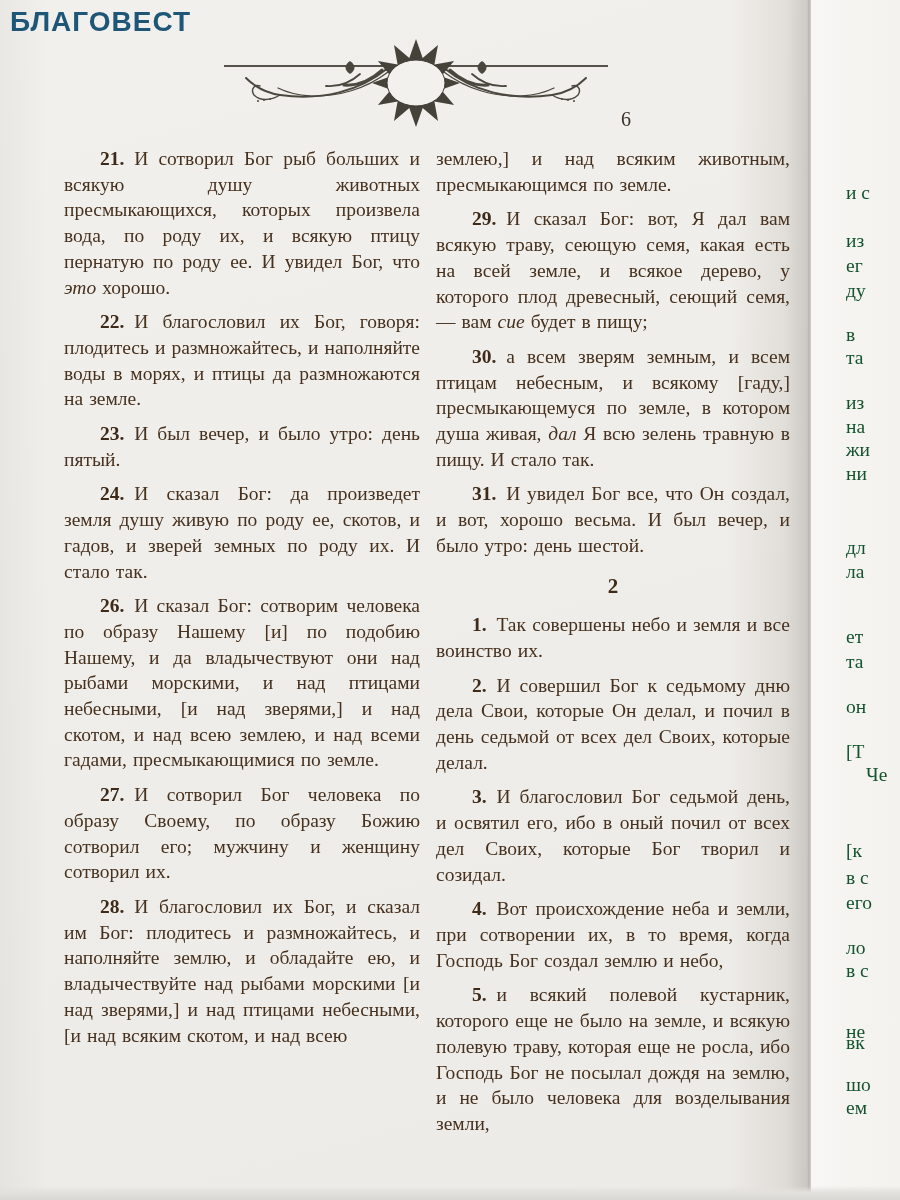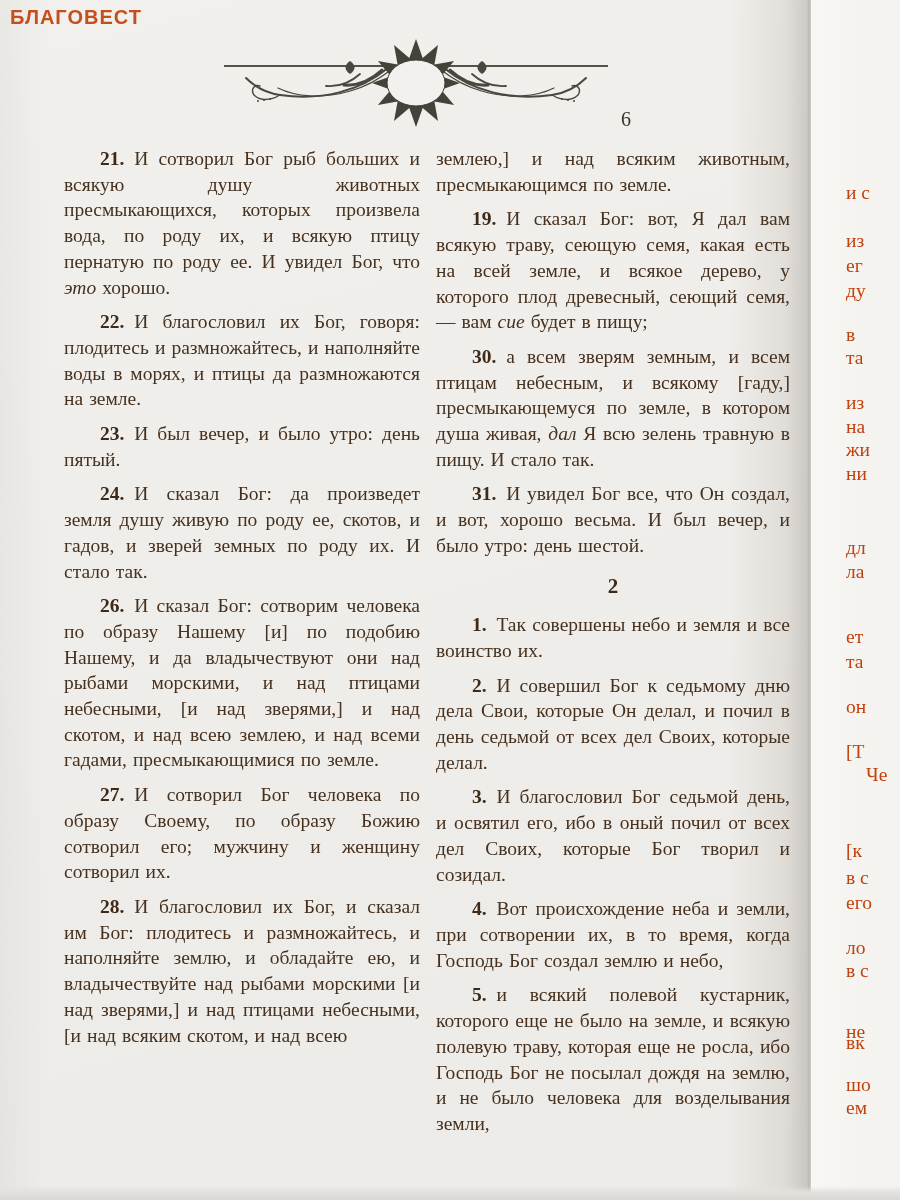--- a/index.html
+++ b/index.html
@@ -25,22 +25,22 @@
     background:linear-gradient(to right,#f8f7f5 0%,#f5f4f1 40%,#f3f2ef 100%);
   }
   .bottom-edge{
     position:absolute;left:0;bottom:0;width:900px;height:14px;
     background:linear-gradient(to bottom,rgba(0,0,0,0) 0%,#e3e1dd 45%,#d9d7d3 100%);
   }
   
   .watermark{
     position:absolute;left:10px;top:6px;
     font-family:"Liberation Sans","DejaVu Sans",sans-serif;
-    font-weight:800;font-size:20px;letter-spacing:1px;
-    color:#c2410c;opacity:.92;
+    font-weight:800;font-size:28px;letter-spacing:1px;
+    color:#0c4a6e;opacity:.92;
   }
   
   .ornament{position:absolute;left:210px;top:38px;width:404px;height:96px;}
   .ornament svg{display:block;width:404px;height:96px;}
   .page-num{
     position:absolute;left:392px;top:70px;width:48px;
     text-align:center;font-size:20px;color:#3a332b;
   }
   
   .col{position:absolute;top:146px;color:#46311f;
@@ -50,21 +50,21 @@
   .col-right{left:436px;width:354px;}
   .verse{margin:0 0 9px;text-indent:36px;}
   .verse.cont{text-indent:0;}
   .verse b{font-weight:bold;color:#3d2a19;}
   .verse em{font-style:italic;}
   .chapter{font-weight:bold;text-align:center;text-indent:0;
     font-size:21px;margin:15px 0 13px;color:#3d2a19;}
   
   .fragment{
     position:absolute;left:846px;white-space:nowrap;
-    color:#c2410c;font-size:19.5px;line-height:25.7px;
+    color:#14532d;font-size:19.5px;line-height:25.7px;
   }
 </style>
 </head>
 <body>
 
 <div class="photo">
 
   <div class="page-main">
 
     <div class="ornament">
@@ -96,21 +96,21 @@
         <p class="verse"><b>21.</b> И сотворил Бог рыб больших и всякую душу животных пресмыкающихся, которых произвела вода, по роду их, и всякую птицу пернатую по роду ее. И увидел Бог, что <em>это</em> хорошо.</p>
         <p class="verse"><b>22.</b> И благословил их Бог, говоря: плодитесь и размножайтесь, и наполняйте воды в морях, и птицы да размножаются на земле.</p>
         <p class="verse"><b>23.</b> И был вечер, и было утро: день пятый.</p>
         <p class="verse"><b>24.</b> И сказал Бог: да произведет земля душу живую по роду ее, скотов, и гадов, и зверей земных по роду их. И стало так.</p>
         <p class="verse"><b>26.</b> И сказал Бог: сотворим человека по образу Нашему [и] по подобию Нашему, и да владычествуют они над рыбами морскими, и над птицами небесными, [и над зверями,] и над скотом, и над всею землею, и над всеми гадами, пресмыкающимися по земле.</p>
         <p class="verse"><b>27.</b> И сотворил Бог человека по образу Своему, по образу Божию сотворил его; мужчину и женщину сотворил их.</p>
         <p class="verse"><b>28.</b> И благословил их Бог, и сказал им Бог: плодитесь и размножайтесь, и наполняйте землю, и обладайте ею, и владычествуйте над рыбами морскими [и над зверями,] и над птицами небесными, [и над всяким скотом, и над всею</p>
       </div>
     <div class="col col-right" id="col-right">
         <p class="verse cont">землею,] и над всяким животным, пресмыкающимся по земле.</p>
-        <p class="verse"><b>19.</b> И сказал Бог: вот, Я дал вам всякую траву, сеющую семя, какая есть на всей земле, и всякое дерево, у которого плод древесный, сеющий семя, — вам <em>сие</em> будет в пищу;</p>
+        <p class="verse"><b>29.</b> И сказал Бог: вот, Я дал вам всякую траву, сеющую семя, какая есть на всей земле, и всякое дерево, у которого плод древесный, сеющий семя, — вам <em>сие</em> будет в пищу;</p>
         <p class="verse"><b>30.</b> а всем зверям земным, и всем птицам небесным, и всякому [гаду,] пресмыкающемуся по земле, в котором душа живая, <em>дал</em> Я всю зелень травную в пищу. И стало так.</p>
         <p class="verse"><b>31.</b> И увидел Бог все, что Он создал, и вот, хорошо весьма. И был вечер, и было утро: день шестой.</p>
         <div class="chapter">2</div>
         <p class="verse"><b>1.</b> Так совершены небо и земля и все воинство их.</p>
         <p class="verse"><b>2.</b> И совершил Бог к седьмому дню дела Свои, которые Он делал, и почил в день седьмой от всех дел Своих, которые делал.</p>
         <p class="verse"><b>3.</b> И благословил Бог седьмой день, и освятил его, ибо в оный почил от всех дел Своих, которые Бог творил и созидал.</p>
         <p class="verse"><b>4.</b> Вот происхождение неба и земли, при сотворении их, в то время, когда Господь Бог создал землю и небо,</p>
         <p class="verse"><b>5.</b> и всякий полевой кустарник, которого еще не было на земле, и всякую полевую траву, которая еще не росла, ибо Господь Бог не посылал дождя на землю, и не было человека для возделывания земли,</p>
       </div>
   </div>

